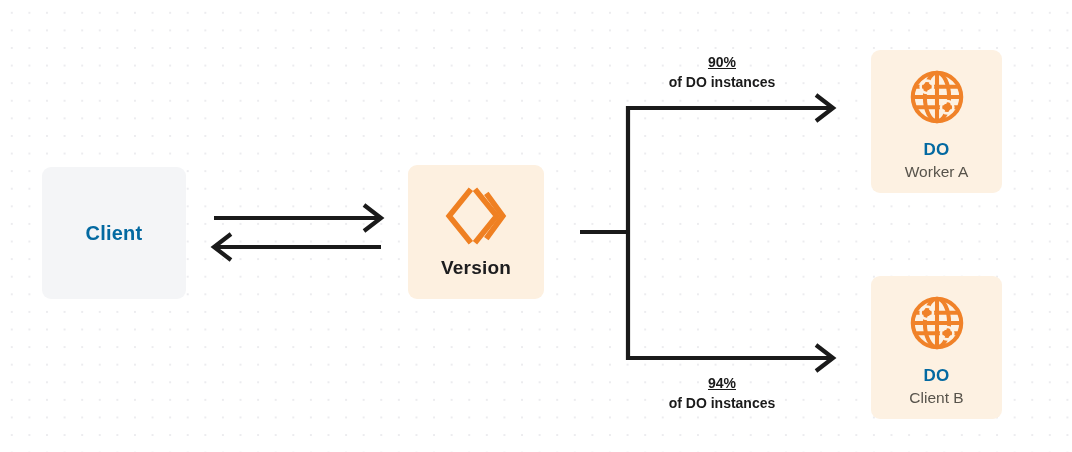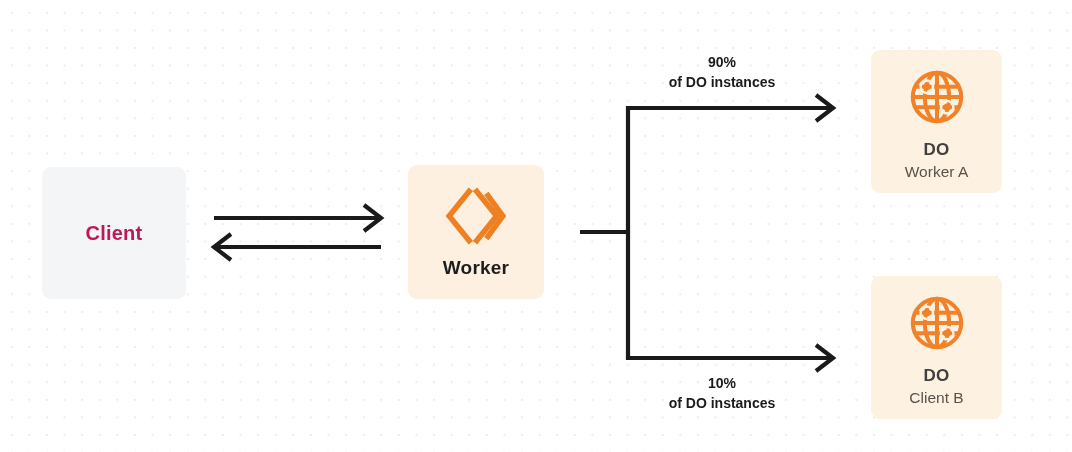--- a/index.html
+++ b/index.html
@@ -34,21 +34,21 @@
   #client-node {
     left: 42px;
     top: 167px;
     width: 144px;
     height: 132px;
     background-color: #f4f5f7;
   }
   #client-label {
     font-size: 20px;
     font-weight: bold;
-    color: #be185d;
+    color: #0369a1;
     letter-spacing: 0.2px;
   }
   #worker-node {
     left: 408px;
     top: 165px;
     width: 136px;
     height: 134px;
     background-color: #fdf0e0;
   }
   #worker-icon-wrap {
@@ -78,21 +78,21 @@
     width: 64px;
     height: 64px;
     display: flex;
     align-items: center;
     justify-content: center;
     margin-top: 2px;
   }
   .do-title {
     font-size: 17px;
     font-weight: bold;
-    color: #404040;
+    color: #0369a1;
     margin-top: 11px;
     letter-spacing: 0.3px;
   }
   .do-sub {
     font-size: 15.5px;
     font-weight: normal;
     color: #57534b;
     margin-top: 3px;
   }
   .edge-label {
@@ -107,21 +107,21 @@
   #label-90 {
     left: 627px;
     top: 52px;
     width: 190px;
   }
   #label-10 {
     left: 627px;
     top: 373px;
     width: 190px;
   }
-  .edge-label .pct { display: block; }
+  .edge-label .pct { display: block; text-decoration: underline; }
   .edge-label .sub { display: block; }
   #wires {
     position: absolute;
     left: 0;
     top: 0;
     width: 1072px;
     height: 452px;
     pointer-events: none;
   }
 </style>
@@ -170,21 +170,21 @@
   <div class="node" id="worker-node">
     <span id="worker-icon-wrap">
       <svg viewBox="0 0 64 64" width="66" height="66" aria-hidden="true">
         <g fill="none" stroke="#ef8022" stroke-width="5.4" stroke-linejoin="miter" stroke-linecap="butt">
           <polyline points="27,6 6,32 27,58"></polyline>
           <polyline points="31,6 52,32 31,58"></polyline>
           <polyline points="42,10 58,32 42,54"></polyline>
         </g>
       </svg>
     </span>
-    <span id="worker-label">Worker</span>
+    <span id="worker-label">Version</span>
   </div>
 
   <div class="node do-node" id="do-a-node">
     <span class="do-icon-wrap">
       <svg viewBox="0 0 64 64" width="62" height="62" aria-hidden="true">
         <g fill="none" stroke="#f08229" stroke-width="4.2">
           <circle cx="32" cy="32" r="25"></circle>
           <ellipse cx="32" cy="32" rx="12.5" ry="25"></ellipse>
           <line x1="32" y1="7" x2="32" y2="57"></line>
           <line x1="9.5" y1="21.5" x2="54.5" y2="21.5"></line>
@@ -225,17 +225,17 @@
     <span class="do-title">DO</span>
     <span class="do-sub">Client B</span>
   </div>
 
   <div class="edge-label" id="label-90">
     <span class="pct">90%</span>
     <span class="sub">of DO instances</span>
   </div>
 
   <div class="edge-label" id="label-10">
-    <span class="pct">10%</span>
+    <span class="pct">94%</span>
     <span class="sub">of DO instances</span>
   </div>
 
 </div>
 
 </body></html>

